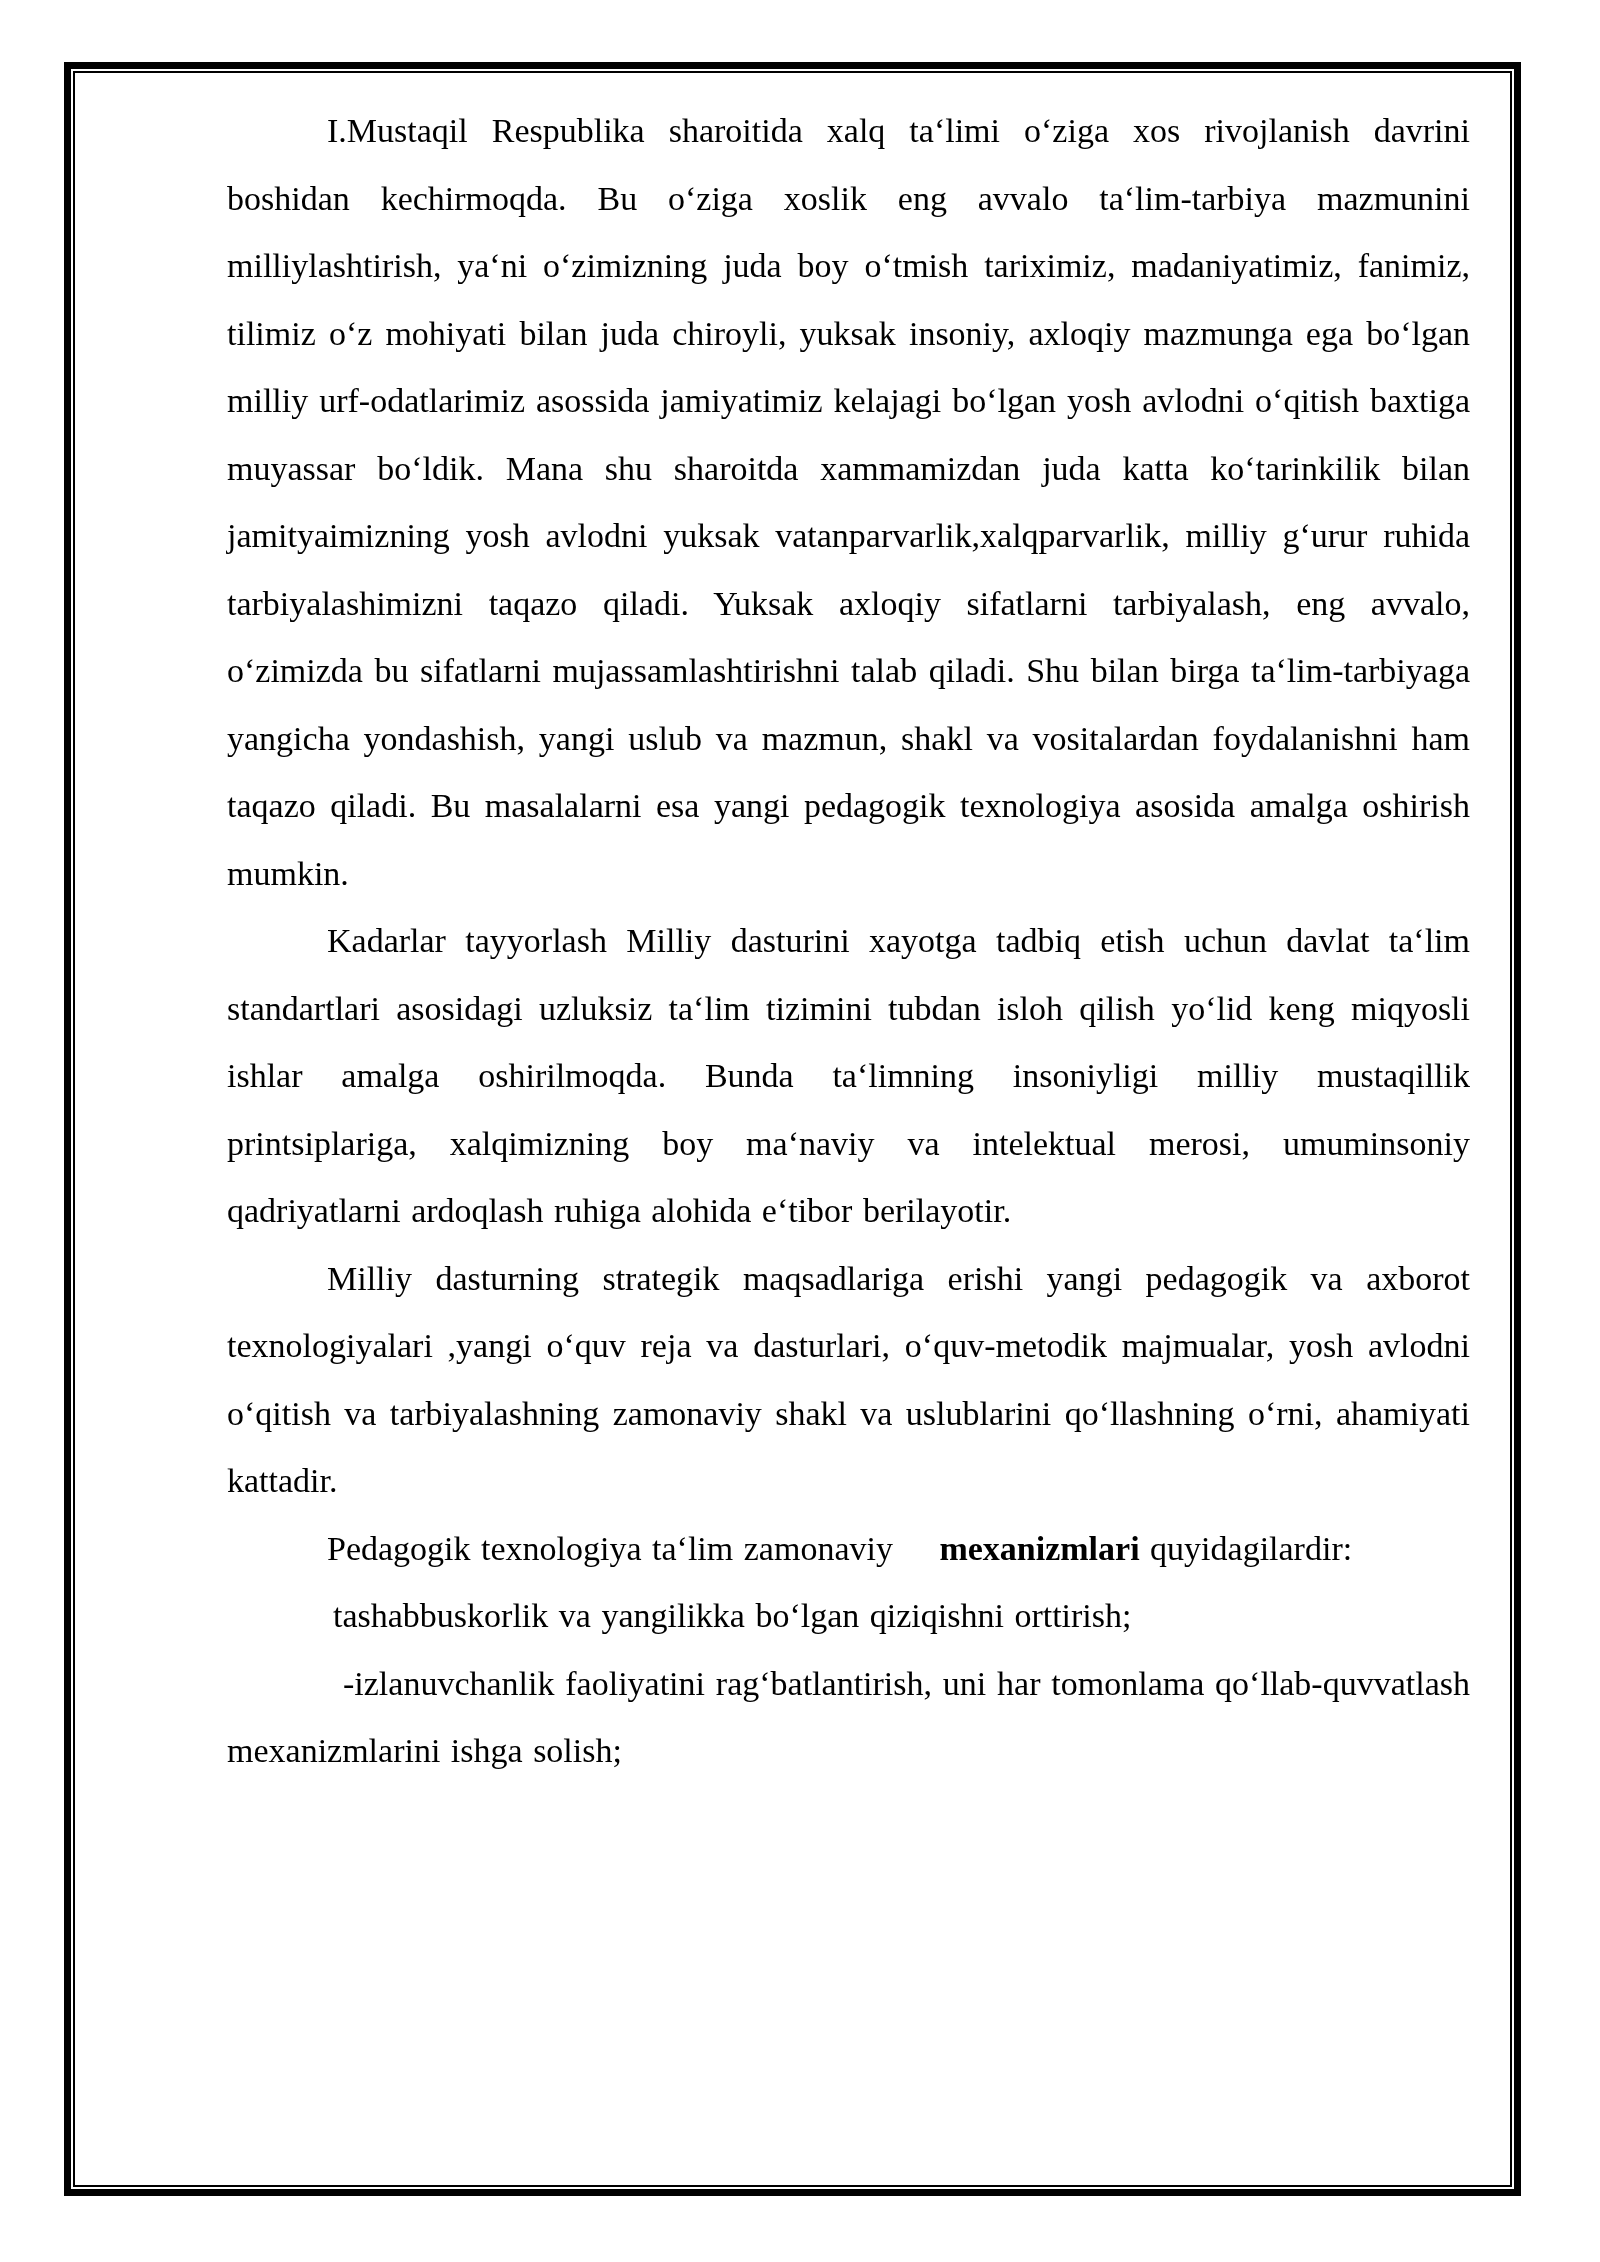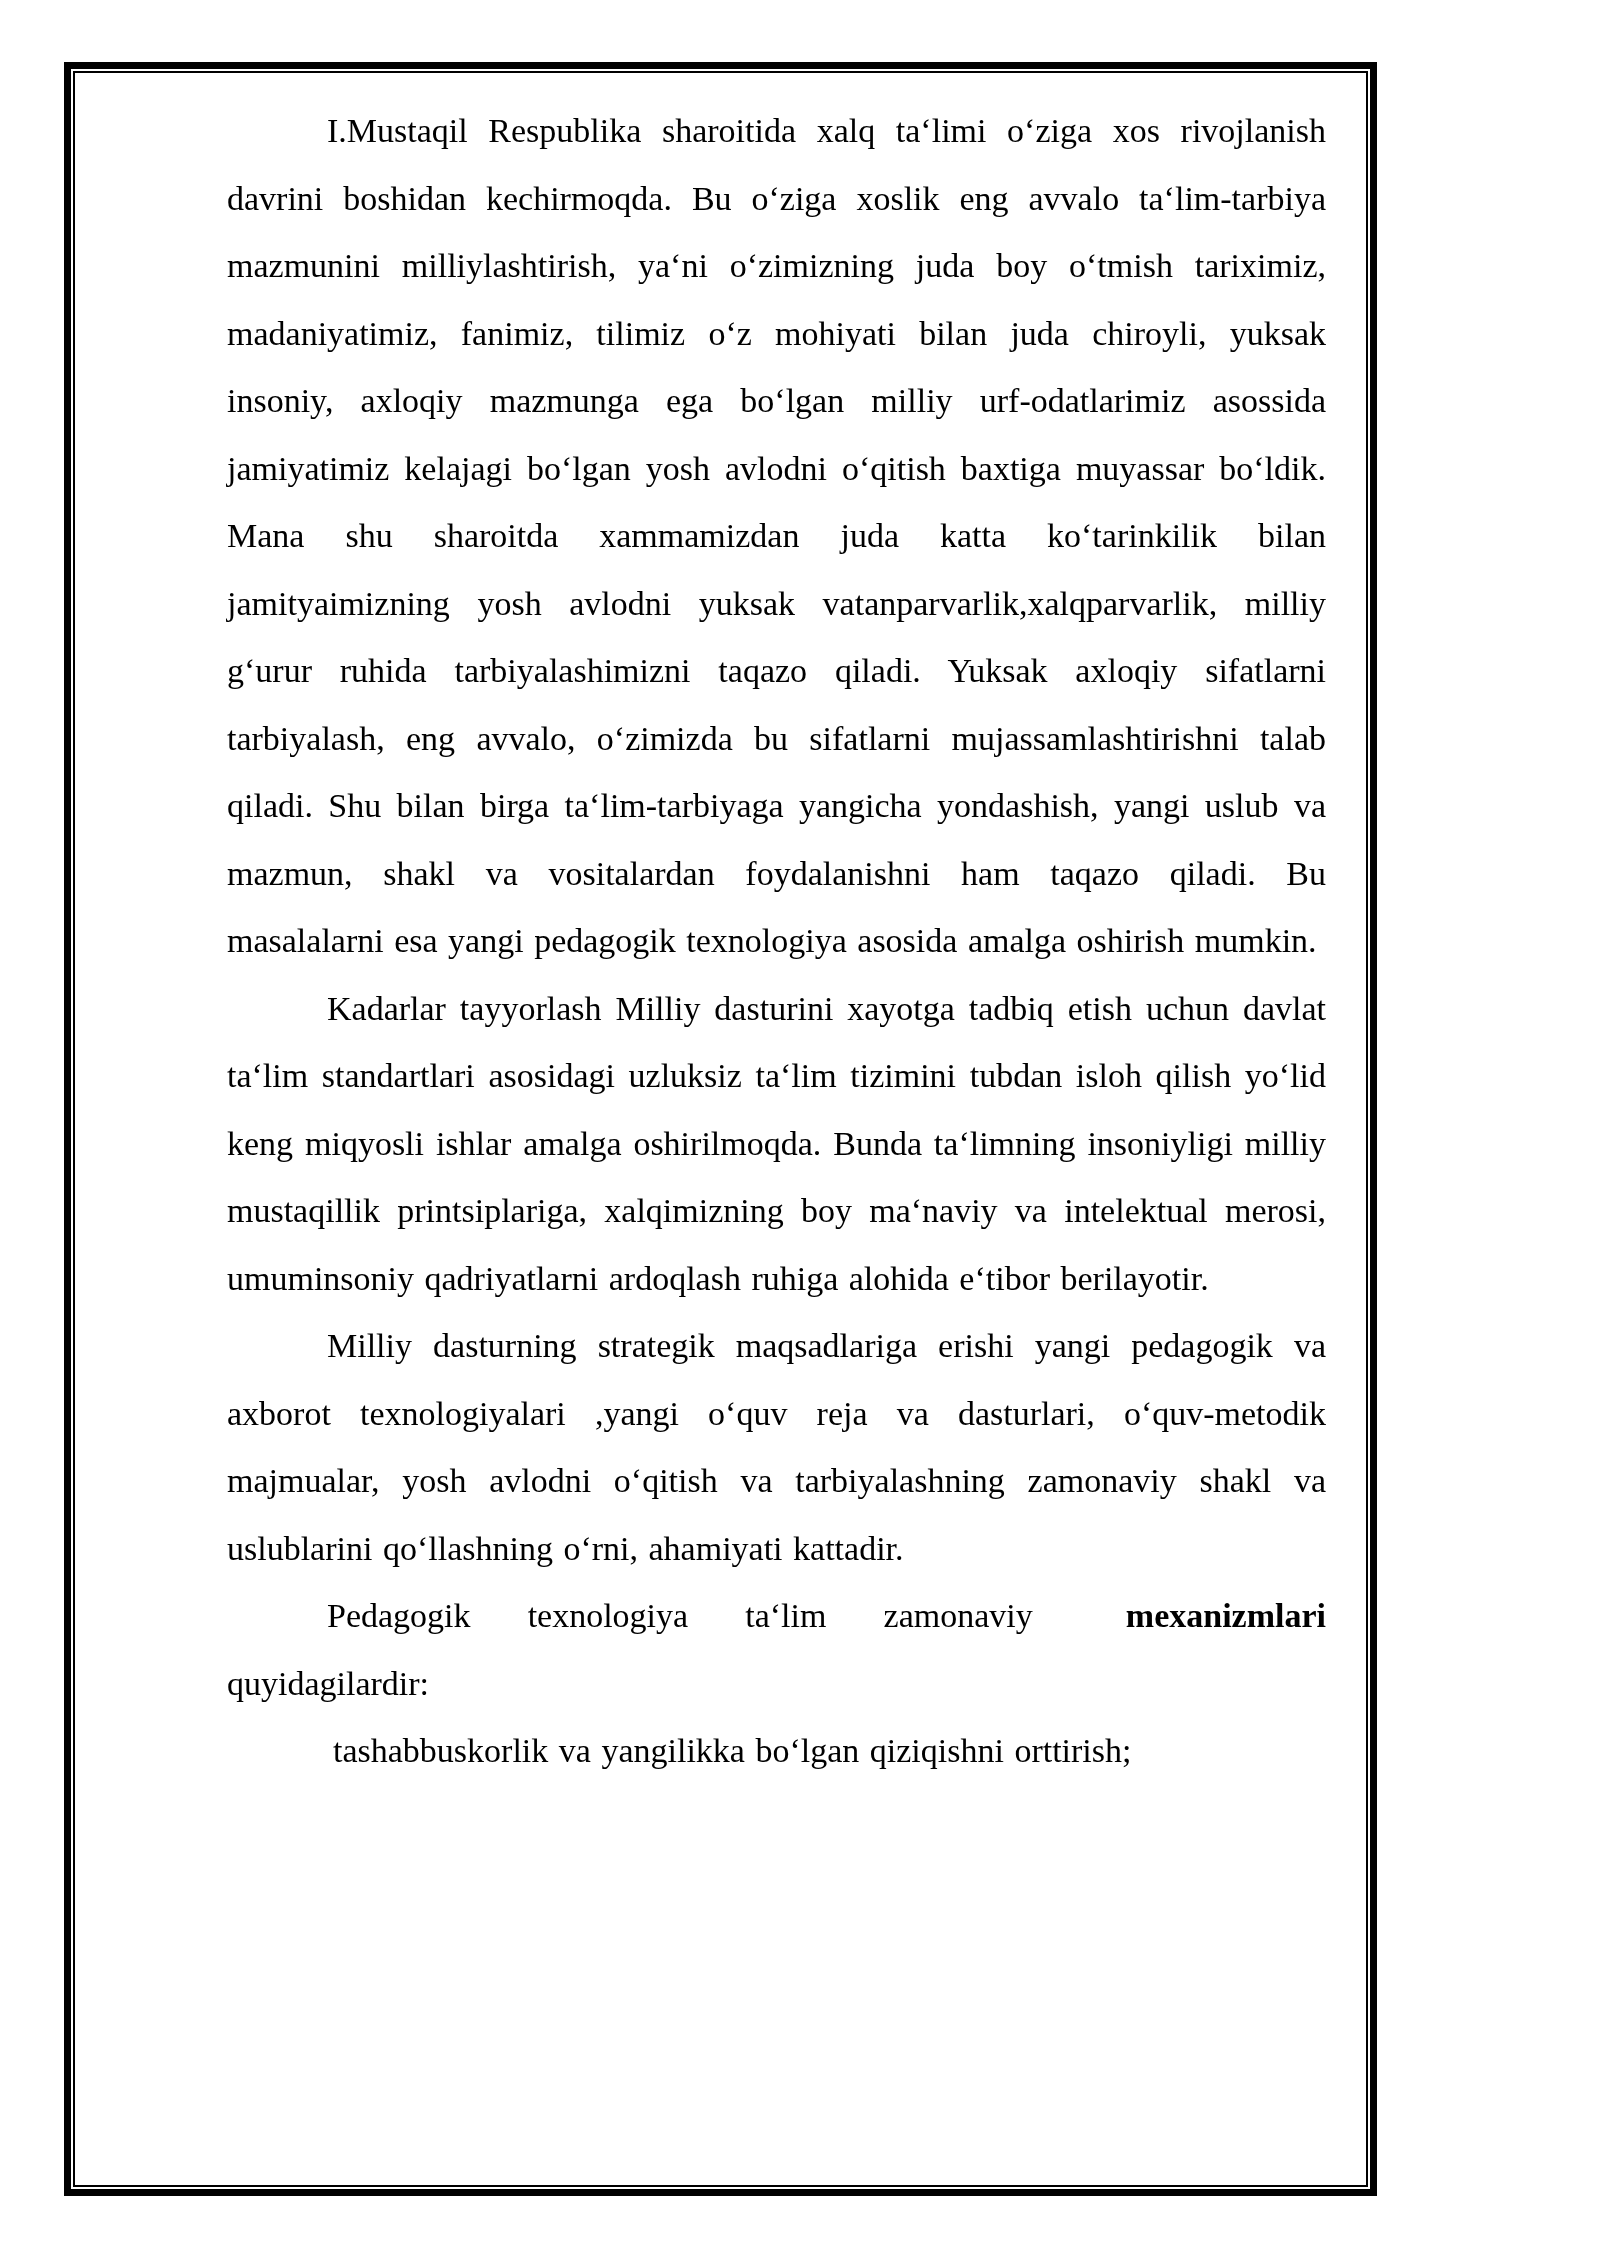--- a/index.html
+++ b/index.html
@@ -11,21 +11,21 @@
     width: 1600px;
     height: 2262px;
     position: relative;
     font-family: "Liberation Serif", "DejaVu Serif", serif;
     color: #000000;
   }
   .frame-outer {
     position: absolute;
     left: 64px;
     top: 62px;
-    width: 1313px;
+    width: 1457px;
     height: 2134px;
     border: 7px solid #000000;
     box-sizing: border-box;
     background: #ffffff;
   }
   .frame-inner {
     position: absolute;
     inset: 2px;
     border: 2px solid #000000;
     box-sizing: border-box;
@@ -62,17 +62,18 @@
         <p class="para">Kadarlar tayyorlash Milliy dasturini xayotga tadbiq etish uchun davlat ta‘lim standartlari asosidagi uzluksiz ta‘lim tizimini tubdan isloh qilish yo‘lid keng miqyosli ishlar amalga oshirilmoqda.  Bunda ta‘limning insoniyligi milliy mustaqillik printsiplariga,  xalqimizning boy ma‘naviy  va intelektual merosi, umuminsoniy qadriyatlarni ardoqlash ruhiga alohida e‘tibor berilayotir.</p>
 
         <p class="para">Milliy dasturning strategik maqsadlariga erishi yangi pedagogik va axborot texnologiyalari ,yangi o‘quv reja va dasturlari, o‘quv-metodik majmualar, yosh avlodni o‘qitish va tarbiyalashning zamonaviy shakl va uslublarini qo‘llashning o‘rni, ahamiyati kattadir.</p>
 
         <p class="para"><span>Pedagogik texnologiya ta‘lim zamonaviy </span><span class="bold">mexanizmlari</span><span> quyidagilardir:</span></p>
 
 
         <p class="para indent-md">tashabbuskorlik va yangilikka bo‘lgan qiziqishni orttirish;</p>
 
 
+        <p class="para indent-lg">-izlanuvchanlik faoliyatini rag‘batlantirish, uni har tomonlama qo‘llab-quvvatlash mexanizmlarini ishga solish;</p>
 
       </div>
     </div>
   </div>
 </div>
 
 </body></html>

